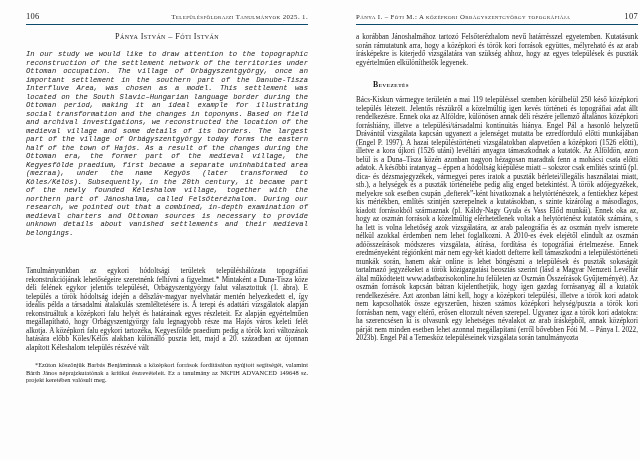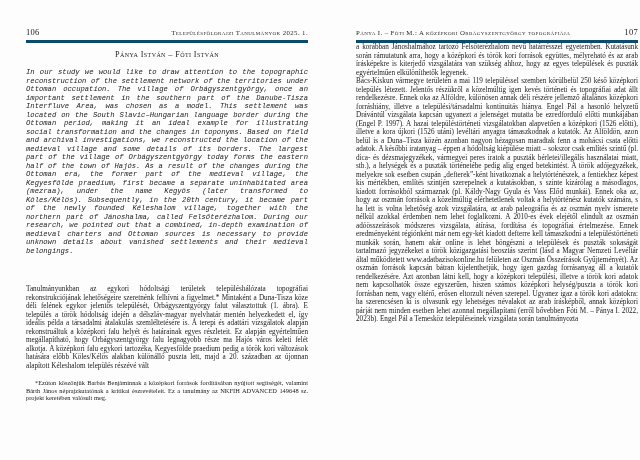--- a/index.html
+++ b/index.html
@@ -11,22 +11,22 @@
     overflow: hidden;
   }
   #canvas { position: relative; width: 640px; height: 460px; }
 
   .page { position: absolute; top: 0; height: 460px; }
   #page-left  { left: 26px;  width: 282px; }
   #page-right { left: 356px; width: 282px; }
 
   .running-head {
     display: flex; justify-content: space-between; align-items: baseline;
-    padding-top: 27px; padding-bottom: 3px;
-    border-bottom: 3px solid #0c4a6e;
+    padding-top: 11px; padding-bottom: 3px;
+    border-bottom: 1px solid #0c4a6e;
   }
   .pageno { font-size: 8.5px; letter-spacing: 0.3px; }
   .journal {
     font-variant: small-caps; font-size: 6.8px; letter-spacing: 0.4px;
     color: #2a2a2a;
   }
 
   .title1 {
     margin-top: 9px; text-align: center;
     font-variant: small-caps; font-weight: bold;
@@ -56,21 +56,21 @@
   }
   #page-left .body-par { margin-top: 30px; }
 
   .footnote {
     margin-top: 9px;
     font-size: 6.4px; line-height: 7.7px;
     text-align: justify; text-indent: 9px;
     color: #222;
   }
 
-  #page-right .par1 { }
+  #page-right .par1 { margin-top: 8px; }
   .section-heading {
     margin-top: 13px; margin-left: 17px; margin-bottom: 7px;
     font-variant: small-caps; font-weight: bold;
     font-size: 7.8px; letter-spacing: 0.5px;
   }
 </style>
 </head>
 <body>
 
 <div id="canvas">
@@ -93,17 +93,18 @@
   </div>
 
   <div class="page" id="page-right">
     <div class="running-head">
       <span class="journal">Pánya I. – Fóti M.: A középkori Orbágyszentgyörgy topográfiája</span>
       <span class="pageno">107</span>
     </div>
 
     <div class="body-par par1">a korábban Jánoshalmához tartozó Felsőterézhalom nevű határrésszel egyetemben. Kutatásunk során rámutatunk arra, hogy a középkori és török kori források együttes, mélyreható és az arab írásképekre is kiterjedő vizsgálatára van szükség ahhoz, hogy az egyes települések és puszták egyértelműen elkülöníthetők legyenek.</div>
 
+    <div class="section-heading">Bevezetés</div>
 
     <div class="body-par">Bács-Kiskun vármegye területén a mai 119 településsel szemben körülbelül 250 késő középkori település létezett. Jelentős részükről a közelmúltig igen kevés történeti és topográfiai adat állt rendelkezésre. Ennek oka az Alföldre, különösen annak déli részére jellemző általános középkori forráshiány, illetve a települési/társadalmi kontinuitás hiánya. Engel Pál a hasonló helyzetű Drávántúl vizsgálata kapcsán ugyanezt a jelenséget mutatta be ezredforduló előtti munkájában (Engel P. 1997). A hazai településtörténeti vizsgálatokban alapvetően a középkori (1526 előtti), illetve a kora újkori (1526 utáni) levéltári anyagra támaszkodnak a kutatók. Az Alföldön, azon belül is a Duna–Tisza közén azonban nagyon hézagosan maradtak fenn a mohácsi csata előtti adatok. A későbbi iratanyag – éppen a hódoltság kiépülése miatt – sokszor csak említés szintű (pl. dica- és dézsmajegyzékek, vármegyei peres iratok a puszták bérletei/illegális használatai miatt, stb.), a helységek és a puszták történetébe pedig alig enged betekintést. A török adójegyzékek, melyekre sok esetben csupán „defterek”-ként hivatkoznak a helytörténészek, a fentiekhez képest kis mértékben, említés szintjén szerepelnek a kutatásokban, s szinte kizárólag a másodlagos, kiadott forrásokból származnak (pl. Káldy-Nagy Gyula és Vass Előd munkái). Ennek oka az, hogy az oszmán források a közelmúltig elérhetetlenek voltak a helytörténész kutatók számára, s ha lett is volna lehetőség azok vizsgálatára, az arab paleográfia és az oszmán nyelv ismerete nélkül azokkal érdemben nem lehet foglalkozni. A 2010-es évek elejétől elindult az oszmán adóösszeírások módszeres vizsgálata, átírása, fordítása és topográfiai értelmezése. Ennek eredményeként régiónként már nem egy-két kiadott defterre kell támaszkodni a településtörténeti munkák során, hanem akár online is lehet böngészni a települések és puszták sokaságát tartalmazó jegyzékeket a török közigazgatási beosztás szerint (lásd a Magyar Nemzeti Levéltár által működtetett www.adatbazisokonline.hu felületen az Oszmán Összeírások Gyűjteményét). Az oszmán források kapcsán bátran kijelenthetjük, hogy igen gazdag forrásanyag áll a kutatók rendelkezésére. Azt azonban látni kell, hogy a középkori települési, illetve a török kori adatok nem kapcsolhatók össze egyszerűen, hiszen számos középkori helység/puszta a török kori forrásban nem, vagy eltérő, erősen eltorzult néven szerepel. Ugyanez igaz a török kori adatokra: ha szerencsésen ki is olvasunk egy lehetséges névalakot az arab írásképből, annak középkori párját nem minden esetben lehet azonnal megállapítani (erről bővebben Fóti M. – Pánya I. 2022, 2023b). Engel Pál a Temesköz településeinek vizsgálata során tanulmányozta</div>
   </div>
 
 </div>
 
 </body></html>

